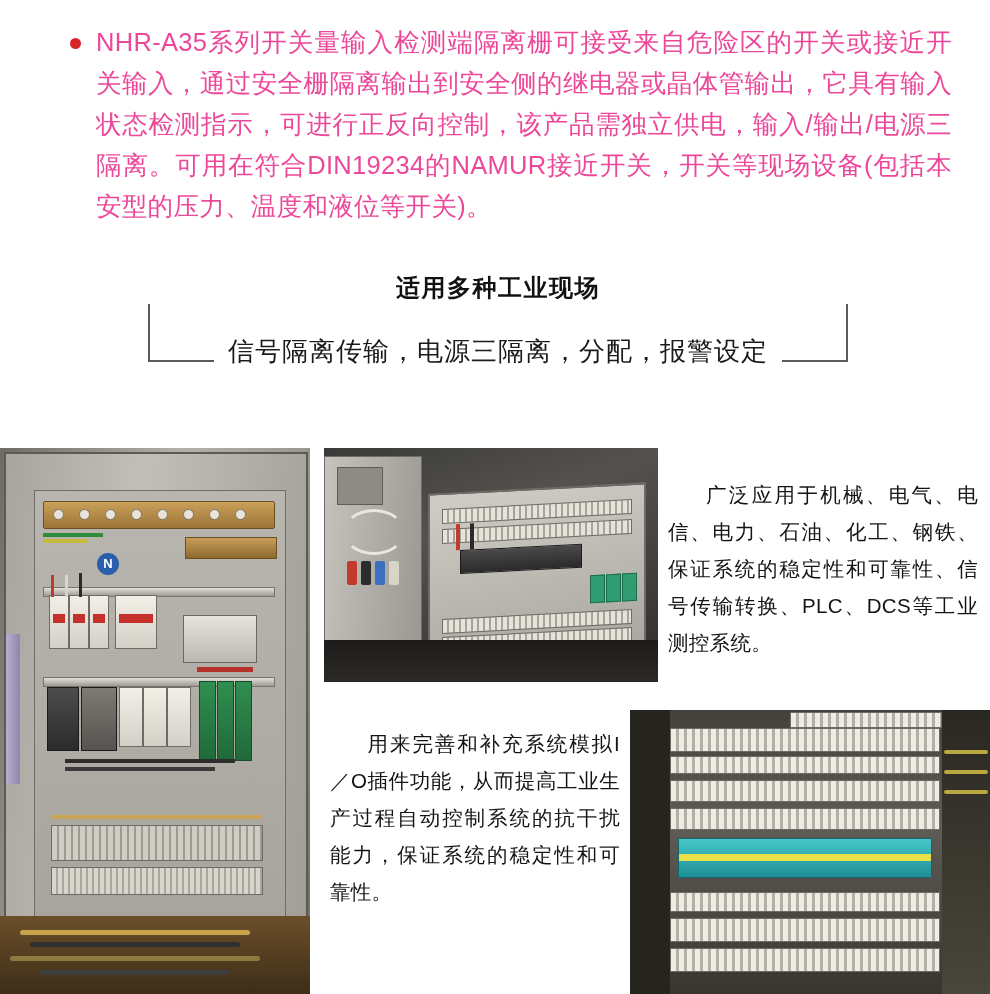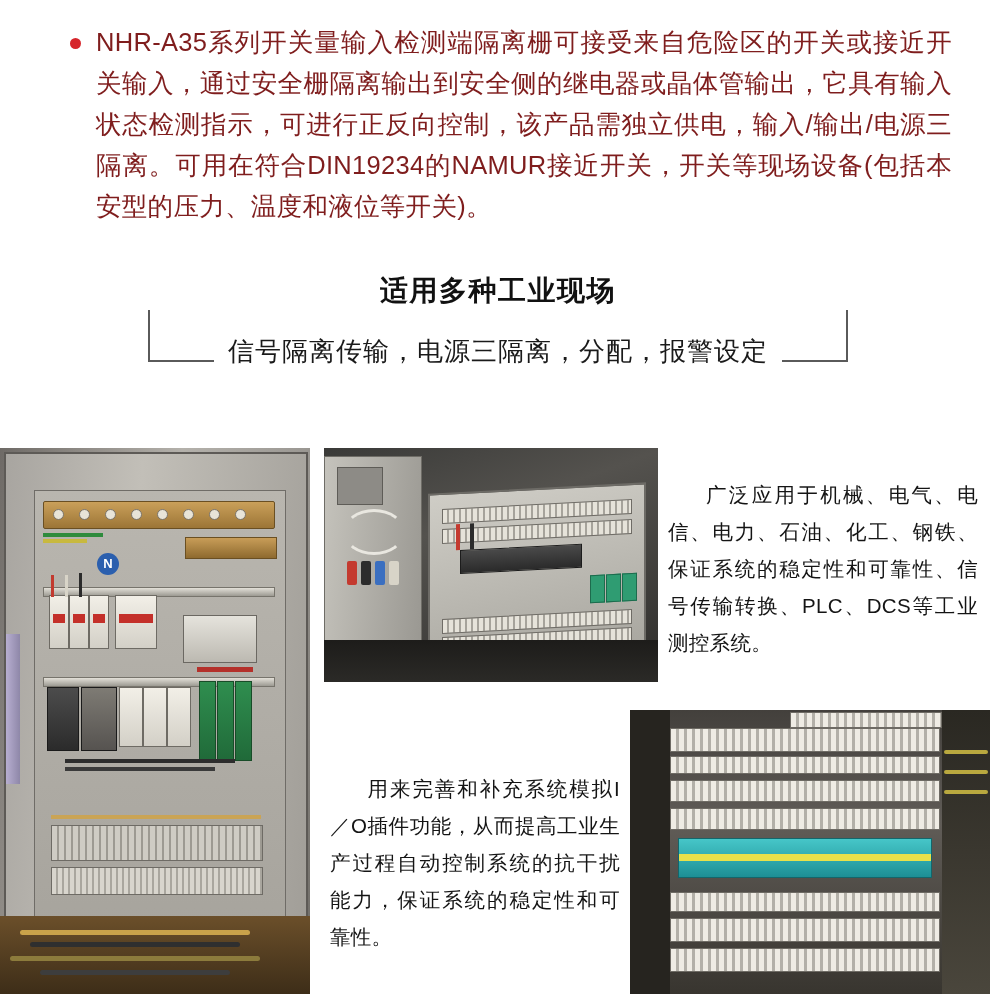--- a/index.html
+++ b/index.html
@@ -35,21 +35,21 @@
     border-radius: 50%;
     background: #d6252b;
   }
   .intro-text {
     margin: 0;
     padding-left: 34px;
     font-size: 25.5px;
     line-height: 41px;
     letter-spacing: 0.3px;
     text-align: justify;
-    color: #7f1d1d;
+    color: #ec4899;
     font-weight: 500;
   }
 
   
   .headline-wrap {
     position: absolute;
     left: 148px;
     top: 272px;
     width: 700px;
     height: 110px;
@@ -85,21 +85,21 @@
     top: 30px;
     height: 18px;
     background: #ffffff;
   }
   .headline {
     position: absolute;
     left: 0;
     right: 0;
     top: 0;
     text-align: center;
-    font-size: 28px;
+    font-size: 24px;
     font-weight: bold;
     color: #111111;
     letter-spacing: 1.5px;
     background: #ffffff;
     display: inline-block;
   }
   .headline span {
     background: #ffffff;
     padding: 0 22px;
   }
@@ -426,21 +426,21 @@
     color: #141414;
     letter-spacing: 0.3px;
   }
   .text-right-top .indent {
     display: inline-block;
     width: 36px;
   }
   .text-mid-left {
     position: absolute;
     left: 330px;
-    top: 770px;
+    top: 725px;
     width: 290px;
     font-size: 20.5px;
     line-height: 37px;
     text-align: justify;
     color: #141414;
     letter-spacing: 0.3px;
   }
   .text-mid-left .indent {
     display: inline-block;
     width: 36px;

